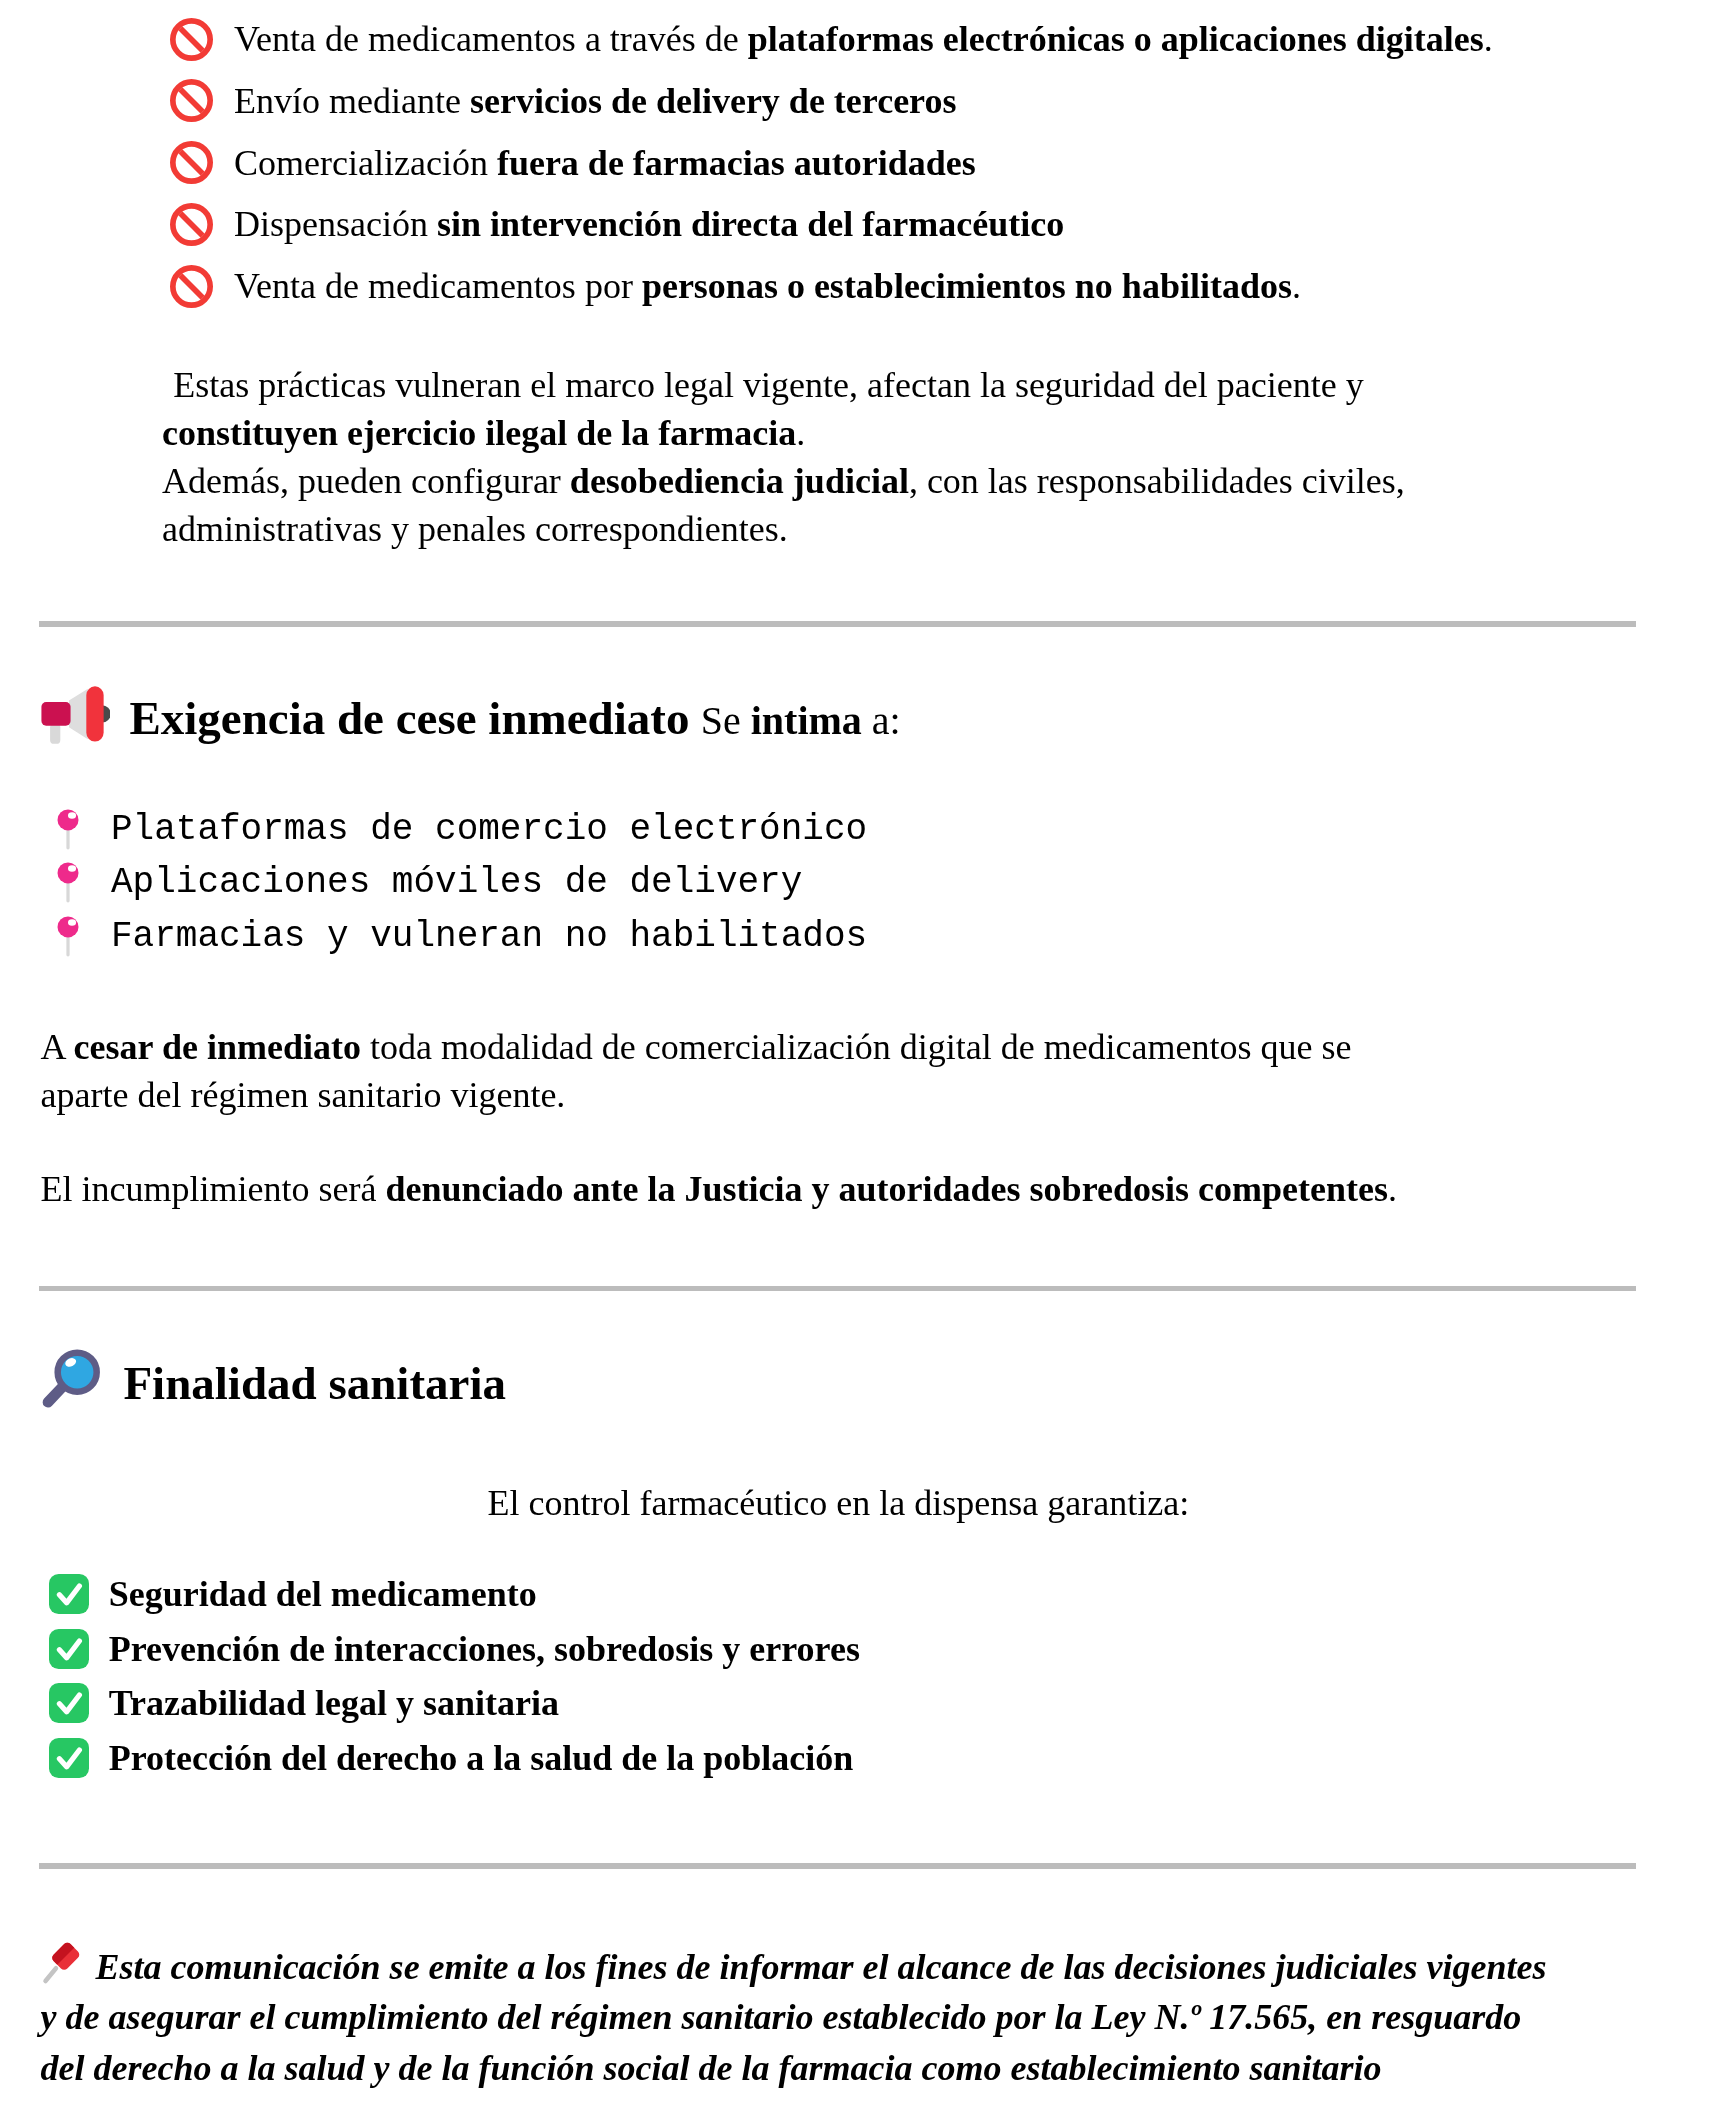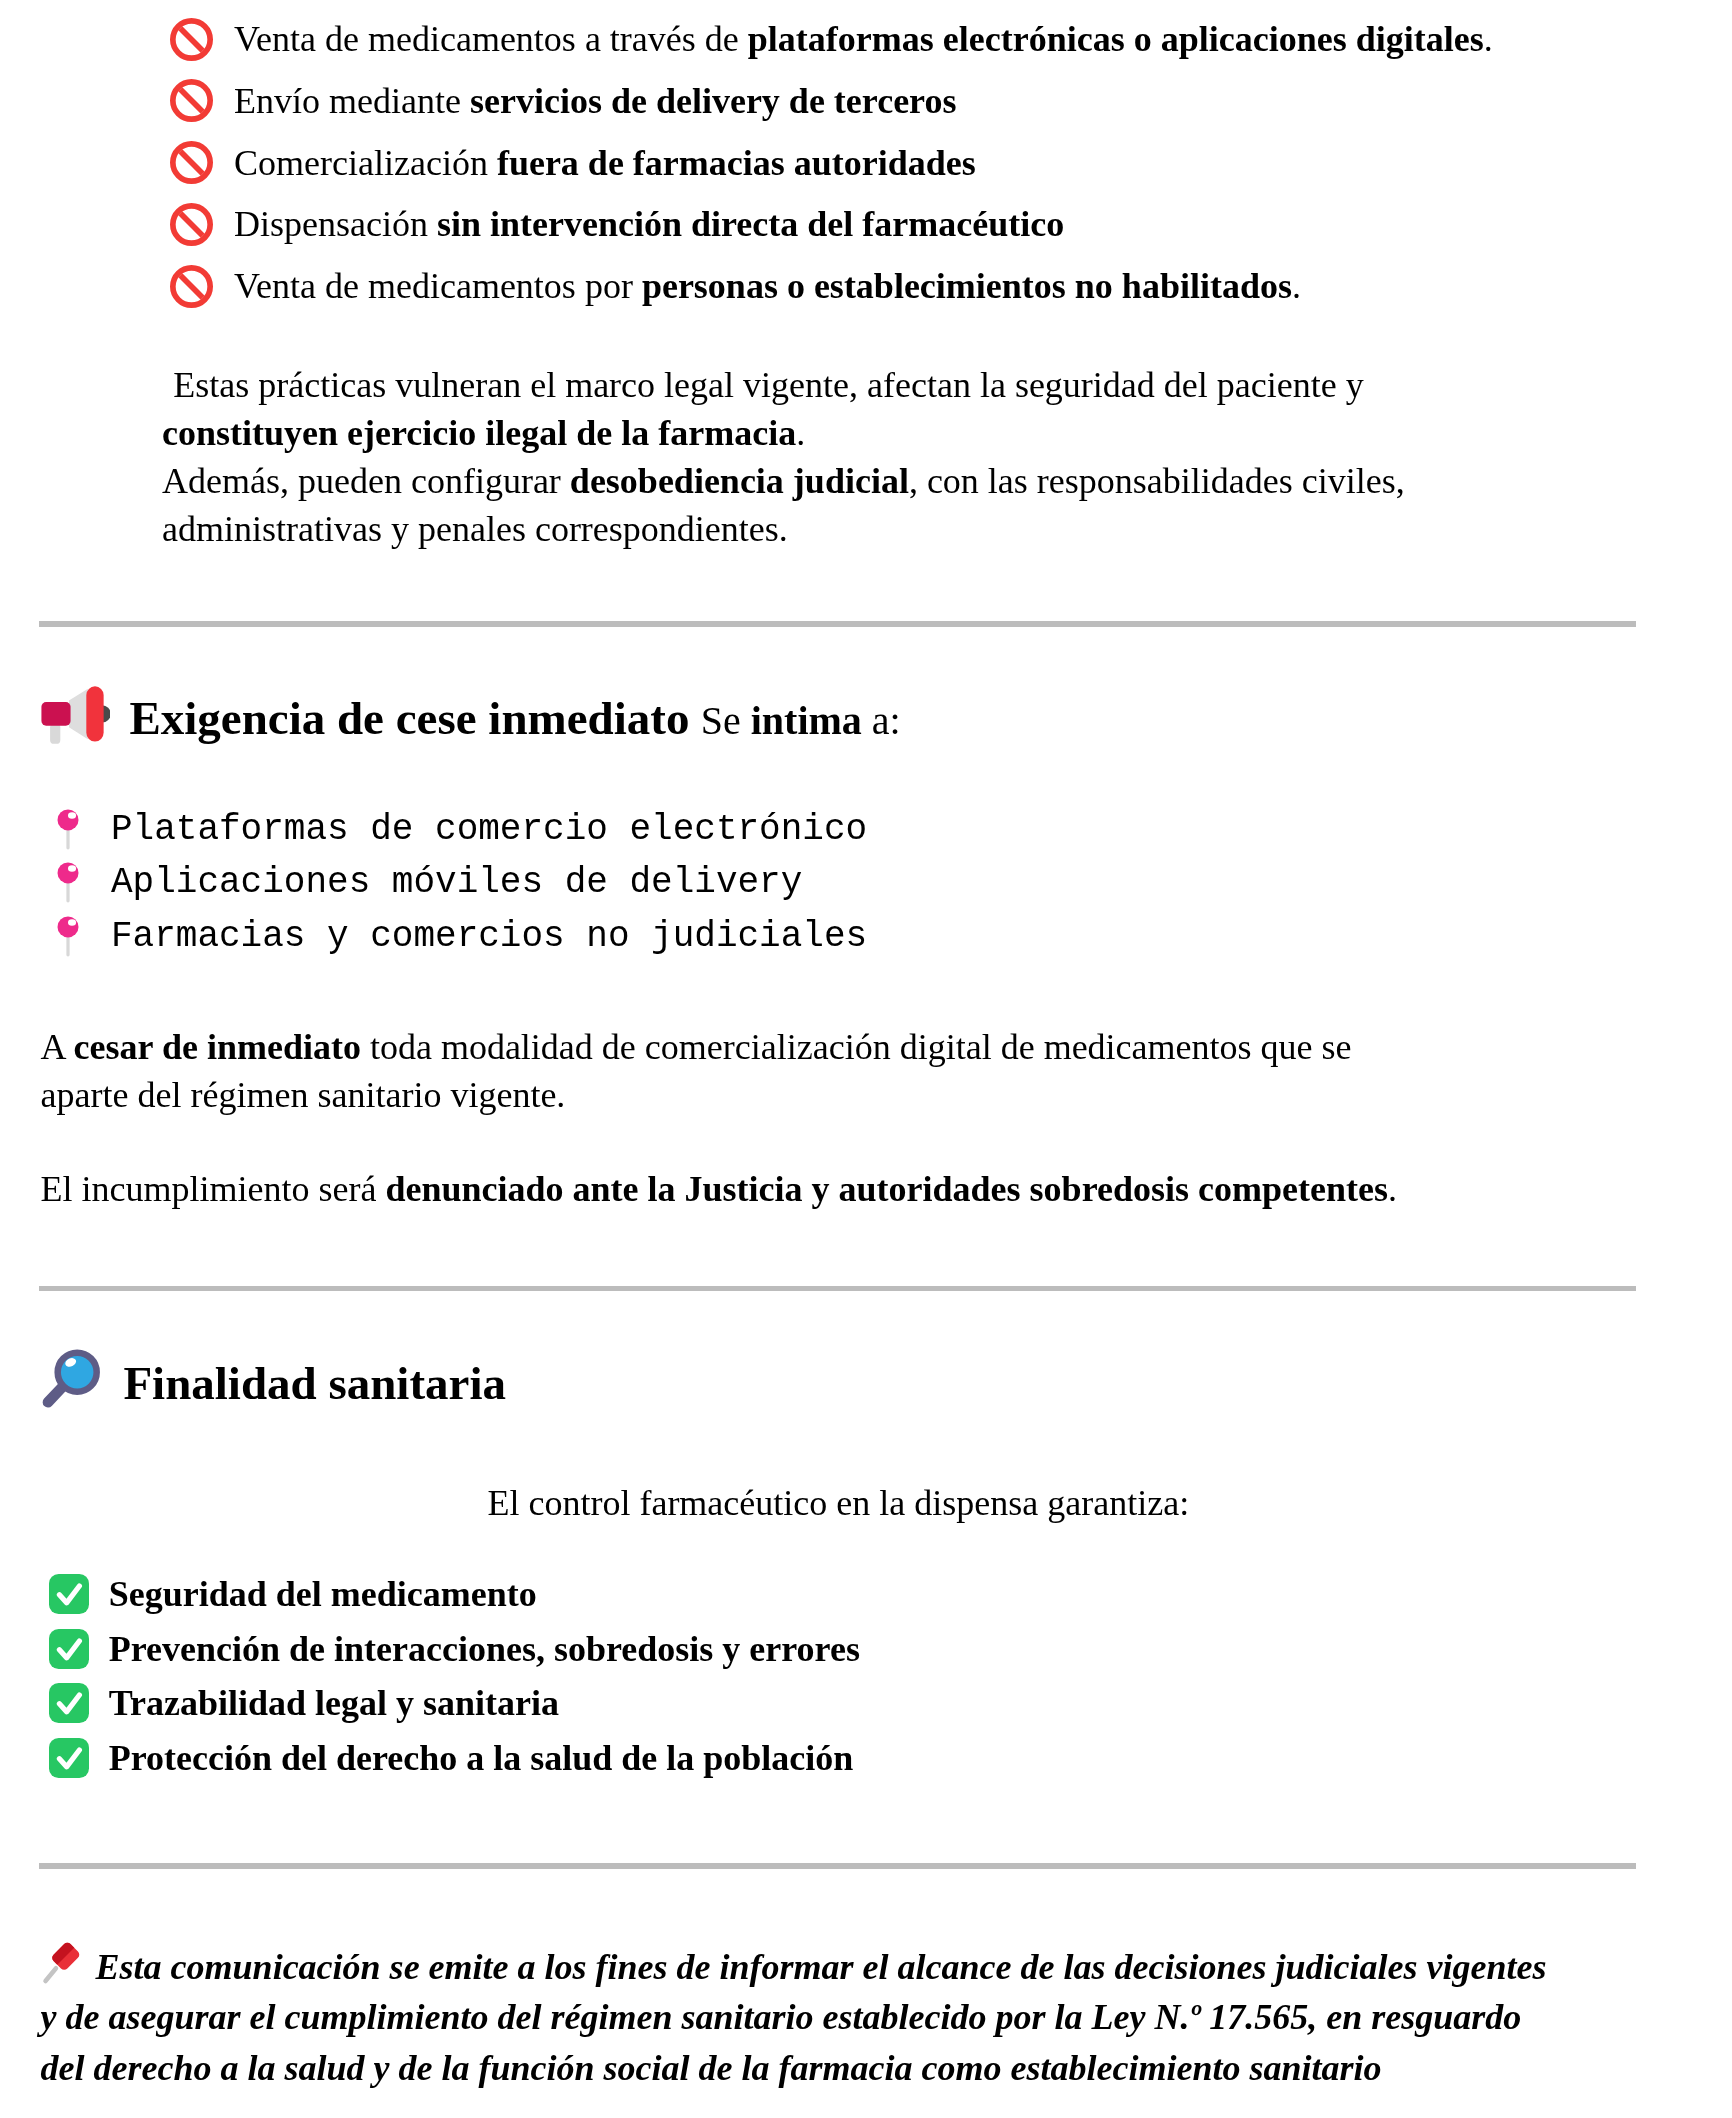--- a/index.html
+++ b/index.html
@@ -135,21 +135,21 @@
           <ellipse cx="18.5" cy="8" rx="5" ry="4" fill="#ffffff"></ellipse>
         </svg></span>
     <span>Aplicaciones móviles de delivery</span>
   </li>
   <li>
     <span class="icon"><svg width="22" height="42" viewBox="0 0 27 52">
           <rect x="11.5" y="24" width="4" height="26" rx="2" fill="#d8d8d8"></rect>
           <circle cx="13.5" cy="13.5" r="13" fill="#ee2a8b"></circle>
           <ellipse cx="18.5" cy="8" rx="5" ry="4" fill="#ffffff"></ellipse>
         </svg></span>
-    <span>Farmacias y comercios no judiciales</span>
+    <span>Farmacias y vulneran no habilitados</span>
   </li>
 </ul>
 
 <p class="p-cesar runs"><span>A </span><span class="rb">cesar de inmediato</span><span> toda modalidad de comercialización digital de medicamentos que se
 aparte del régimen sanitario vigente.</span></p>
 
 <p class="p-incum runs"><span>El incumplimiento será </span><span class="rb">denunciado ante la Justicia y autoridades sobredosis competentes</span><span>.</span></p>
 
 <hr class="divider divider-2">
 

